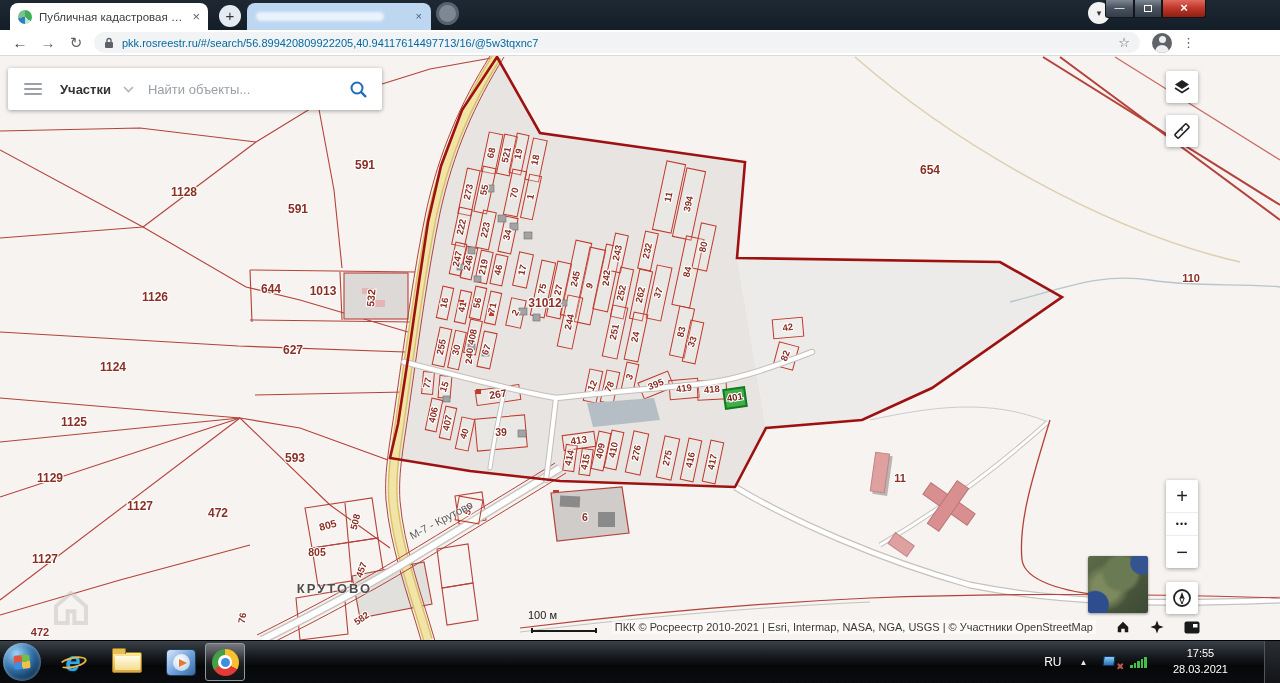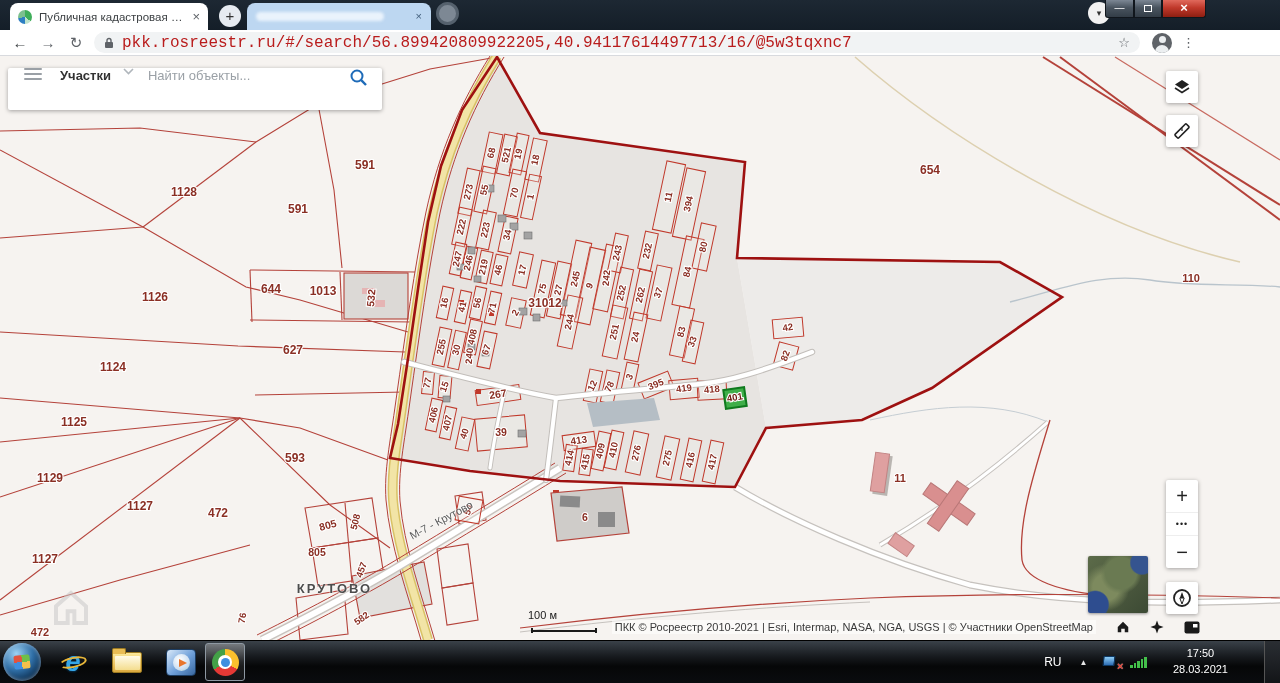--- a/index.html
+++ b/index.html
@@ -32,33 +32,33 @@
   .wbtn.max { width:28px; }
   .wbtn.max i { display:inline-block; width:8px; height:7px; border:1px solid #fff; margin-top:5px; }
   .wbtn.close { width:44px; border-radius:0 0 3px 0; font-size:13px; font-weight:bold; line-height:15px;
           background:linear-gradient(#e0695c,#c0392b 45%,#8e1f12); }
 
   #toolbar { position:absolute; left:0; top:30px; width:1280px; height:26px; background:#fff;
              border-bottom:1px solid #d8dade; display:flex; align-items:center; }
   .nav-ic { font-size:15px; color:#5f6368; width:28px; text-align:center; }
   .omnibox { margin-left:4px; width:1046px; height:21px; border-radius:11px; background:#f1f3f4;
              display:flex; align-items:center; padding:0 10px; gap:8px; }
-  .omnibox .url { font-size:16px; color:#b91c1c; white-space:nowrap; overflow:hidden; flex:1;font-family:Liberation Mono, monospace; }
+  .omnibox .url { font-size:11px; color:#0369a1; white-space:nowrap; overflow:hidden; flex:1; }
   .omnibox .star { font-size:13px; color:#5f6368; }
   .avatar { width:20px; height:20px; border-radius:50%; margin-left:12px; position:relative; background:#5f6368; overflow:hidden; }
   .avatar::before { content:""; position:absolute; left:6.5px; top:3.5px; width:7px; height:7px; border-radius:50%; background:#eceff1; }
   .avatar::after  { content:""; position:absolute; left:3px; top:12px; width:14px; height:9px; border-radius:7px 7px 0 0; background:#eceff1; }
   .kebab { font-size:13px; color:#5f6368; margin-left:10px; }
 
   
   #map { position:absolute; left:0; top:56px; width:1280px; height:584px; background:#f6f3f0; overflow:hidden; }
   #map svg.base { position:absolute; left:0; top:0; }
 
   .panel { position:absolute; background:#fff; border-radius:2px; box-shadow:0 1px 4px rgba(0,0,0,.35); }
-  #searchbar { left:8px; top:12px; width:374px; height:42px; display:flex; align-items:flex-start; }
+  #searchbar { left:8px; top:12px; width:374px; height:42px; display:flex; align-items:center; }
   .burger { margin-left:16px; width:18px; display:flex; flex-direction:column; gap:3px; }
   .burger span { height:2px; background:#9aa0a6; border-radius:1px; }
   .cat-label { margin-left:18px; font-size:13px; color:#333; font-weight:bold; }
   .cat-chev { margin-left:12px; }
   #searchbar input { margin-left:14px; border:none; outline:none; flex:1; font-size:13px; color:#333;
                      font-family:inherit; background:transparent; }
   #searchbar input::placeholder { color:#9aa0a6; }
   .search-ic { margin-right:14px; }
 
   .sq-btn { position:absolute; left:1166px; width:32px; height:32px; background:#fff; border-radius:2px;
@@ -585,19 +585,19 @@
           <span class="x">×</span>
       </span>
       <span class="bars">
         <i style="height:3px"></i>
           <i style="height:5px"></i>
           <i style="height:7px"></i>
           <i style="height:9px"></i>
           <i style="height:11px"></i>
       </span>
       <div class="clock">
-        <div>17:50</div>
+        <div>17:55</div>
         <div>28.03.2021</div>
       </div>
       <div class="desk-sliver"></div>
     </div>
   </div>
 </div>
 
 </body></html>

